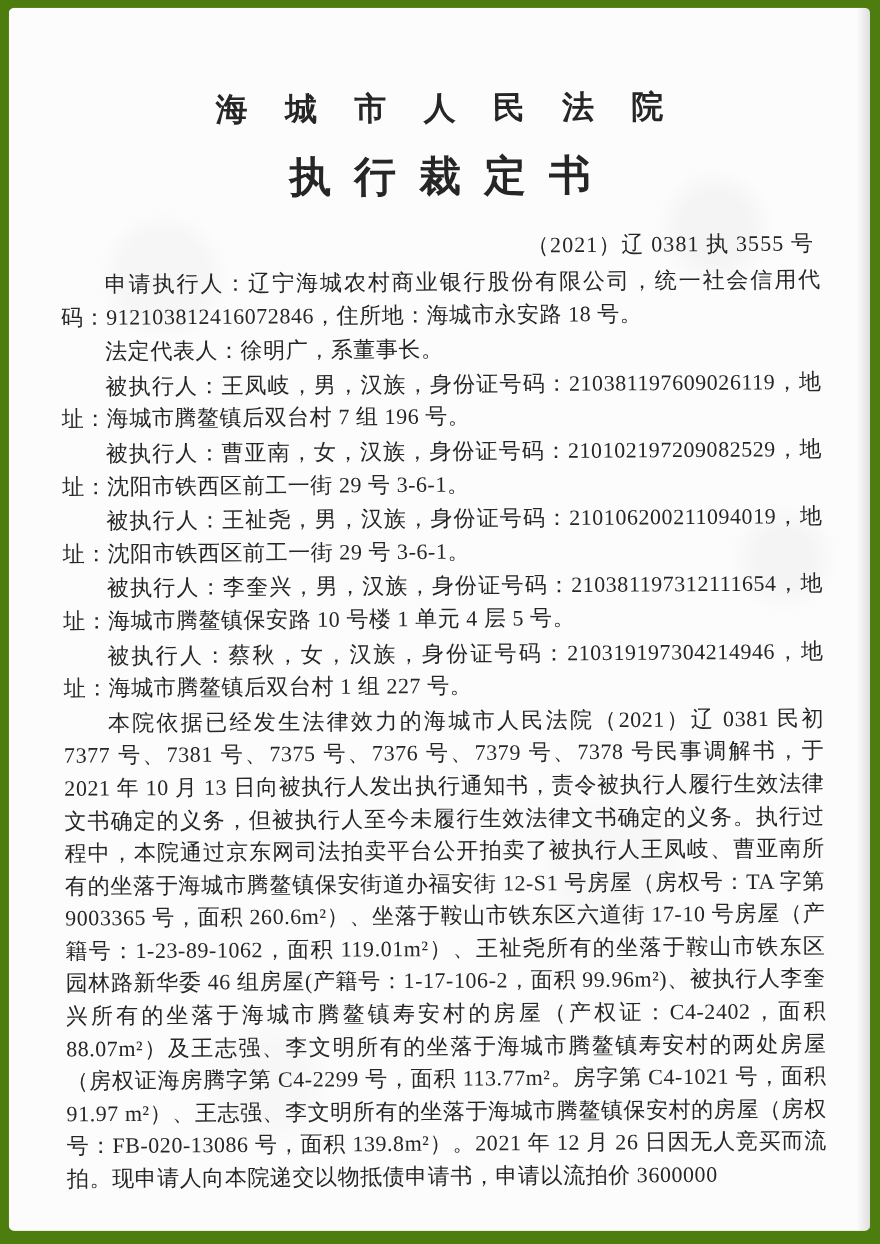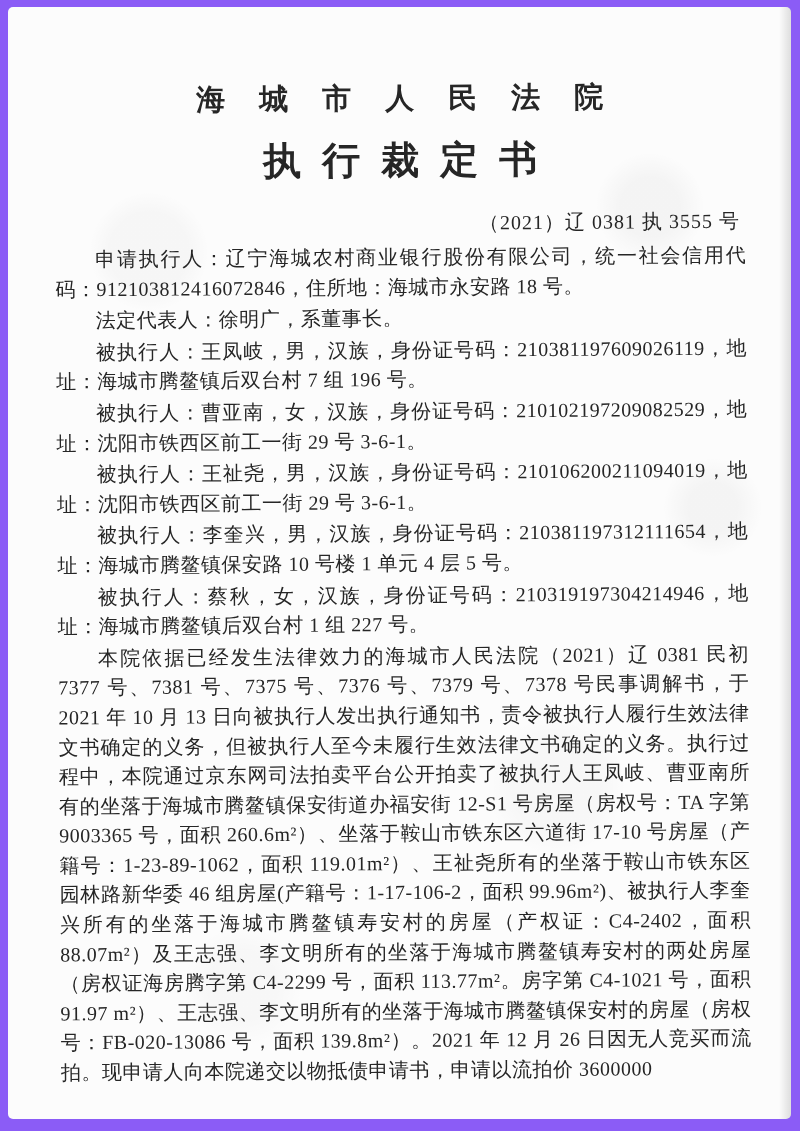--- a/index.html
+++ b/index.html
@@ -7,21 +7,21 @@
     padding: 0;
     width: 800px;
     height: 1131px;
     overflow: hidden;
     background: #e9e9e9;
     font-family: "Liberation Serif", "DejaVu Serif", serif;
   }
   .frame {
     position: absolute;
     inset: 0;
-    background: #8b5cf6;
+    background: #4d7c0f;
     padding-left: 48px;
   }
   .page {
     position: absolute;
     left: 8px;
     top: 7px;
     right: 9px;
     bottom: 12px;
     background: #fcfcfc;
     border-radius: 5px;

